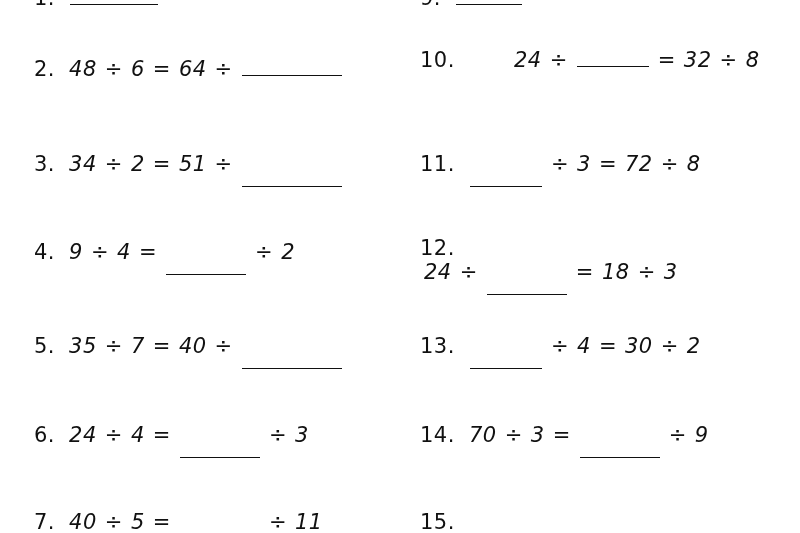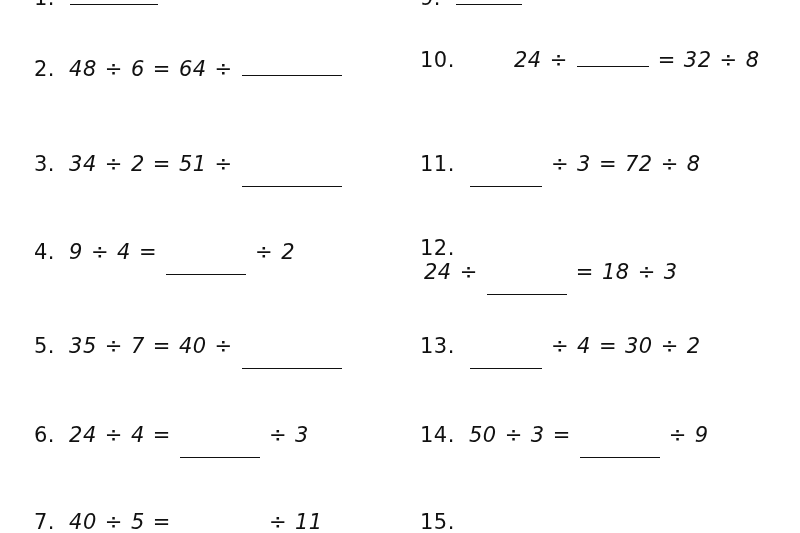--- a/index.html
+++ b/index.html
@@ -156,20 +156,20 @@
         <div class="problem" style="top: 236px; flex-direction: column;">
           <span class="num">12.</span>
           <span class="expr"><span class="tok">24</span><span class="tok">÷</span><span class="blank-drop blank-w80"></span><span class="tok">=</span><span class="tok">18</span><span class="tok">÷</span><span class="tok">3</span></span>
         </div>
         <div class="problem" style="top: 334px;">
           <span class="num">13.</span>
           <span class="expr"><span class="blank-drop blank-w72"></span><span class="tok">÷</span><span class="tok">4</span><span class="tok">=</span><span class="tok">30</span><span class="tok">÷</span><span class="tok">2</span></span>
         </div>
         <div class="problem" style="top: 423px;">
           <span class="num">14.</span>
-          <span class="expr"><span class="tok">50</span><span class="tok">÷</span><span class="tok">3</span><span class="tok">=</span><span class="blank-drop blank-w80"></span><span class="tok">÷</span><span class="tok">9</span></span>
+          <span class="expr"><span class="tok">70</span><span class="tok">÷</span><span class="tok">3</span><span class="tok">=</span><span class="blank-drop blank-w80"></span><span class="tok">÷</span><span class="tok">9</span></span>
         </div>
         <div class="problem" style="top: 510px; flex-direction: column;">
           <span class="num">15.</span>
         </div>
       </div>
   </div>
 </div>
 
 </body></html>

